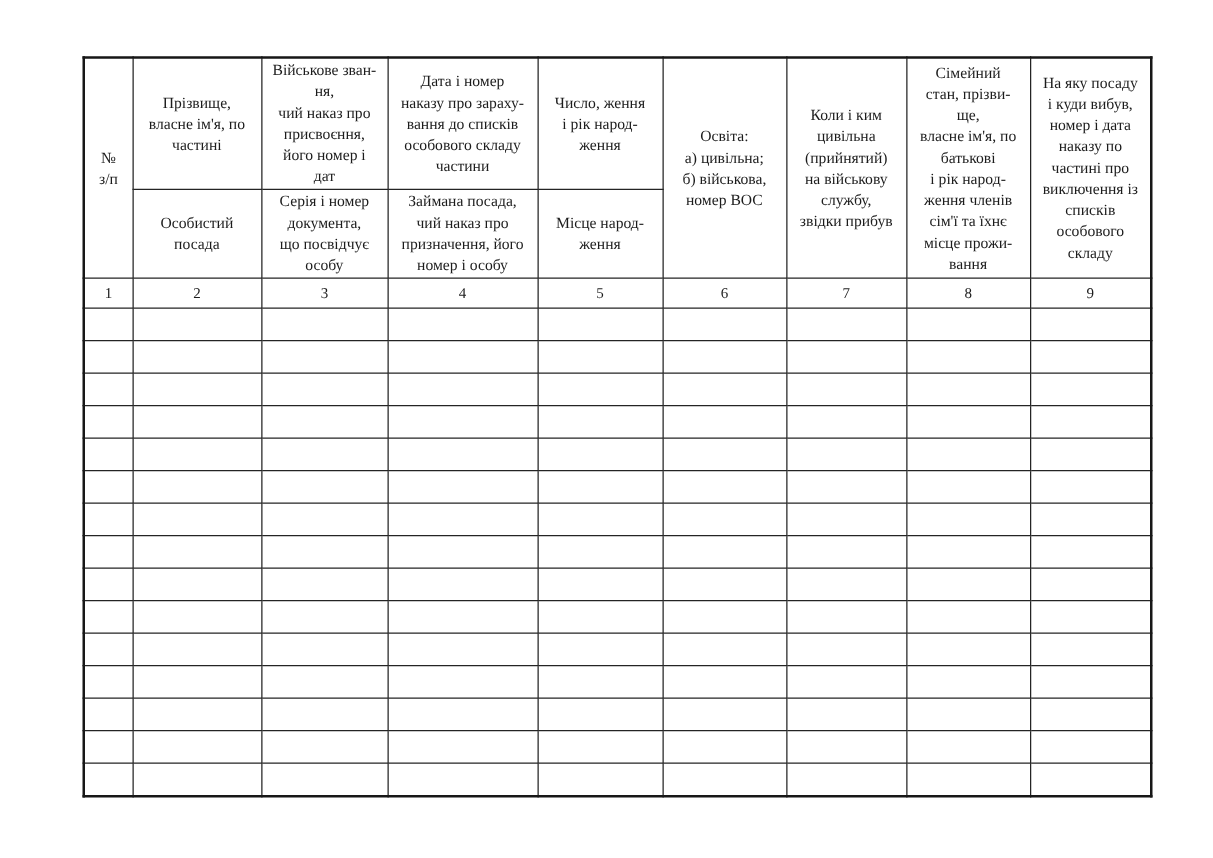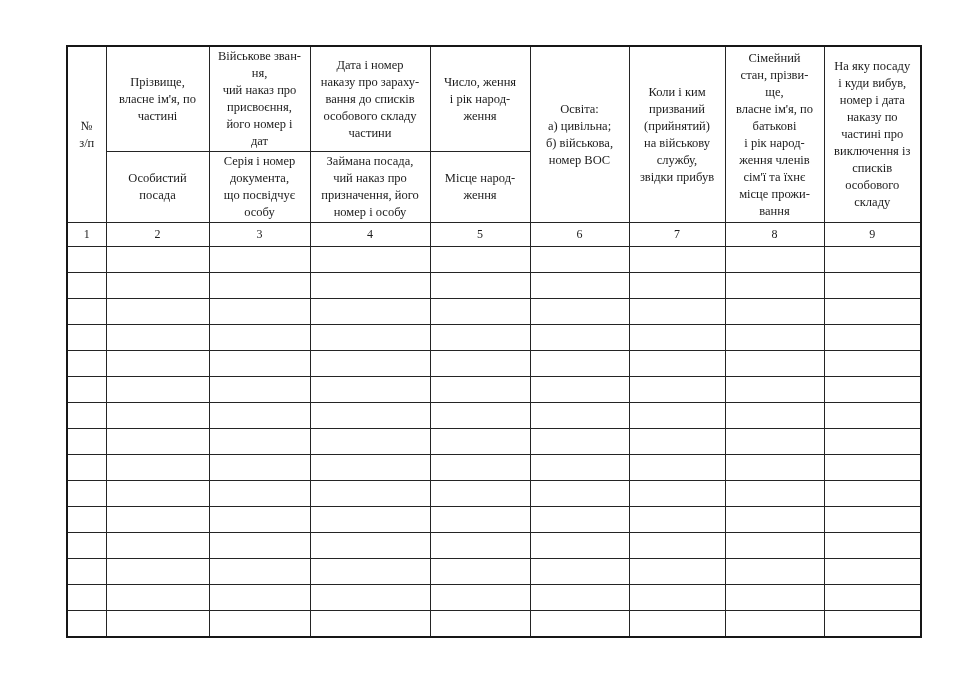--- a/index.html
+++ b/index.html
@@ -76,21 +76,21 @@
 особового складу
 частини</td>
         <td>Число, ження
 і рік народ-
 ження</td>
         <td rowspan="2">Освіта:
 а) цивільна;
 б) військова,
 номер ВОС</td>
         <td rowspan="2">Коли і ким
-призваний
+цивільна
 (прийнятий)
 на військову
 службу,
 звідки прибув</td>
         <td rowspan="2">Сімейний
 стан, прізви-
 ще,
 власне ім'я, по
 батькові
 і рік народ-

